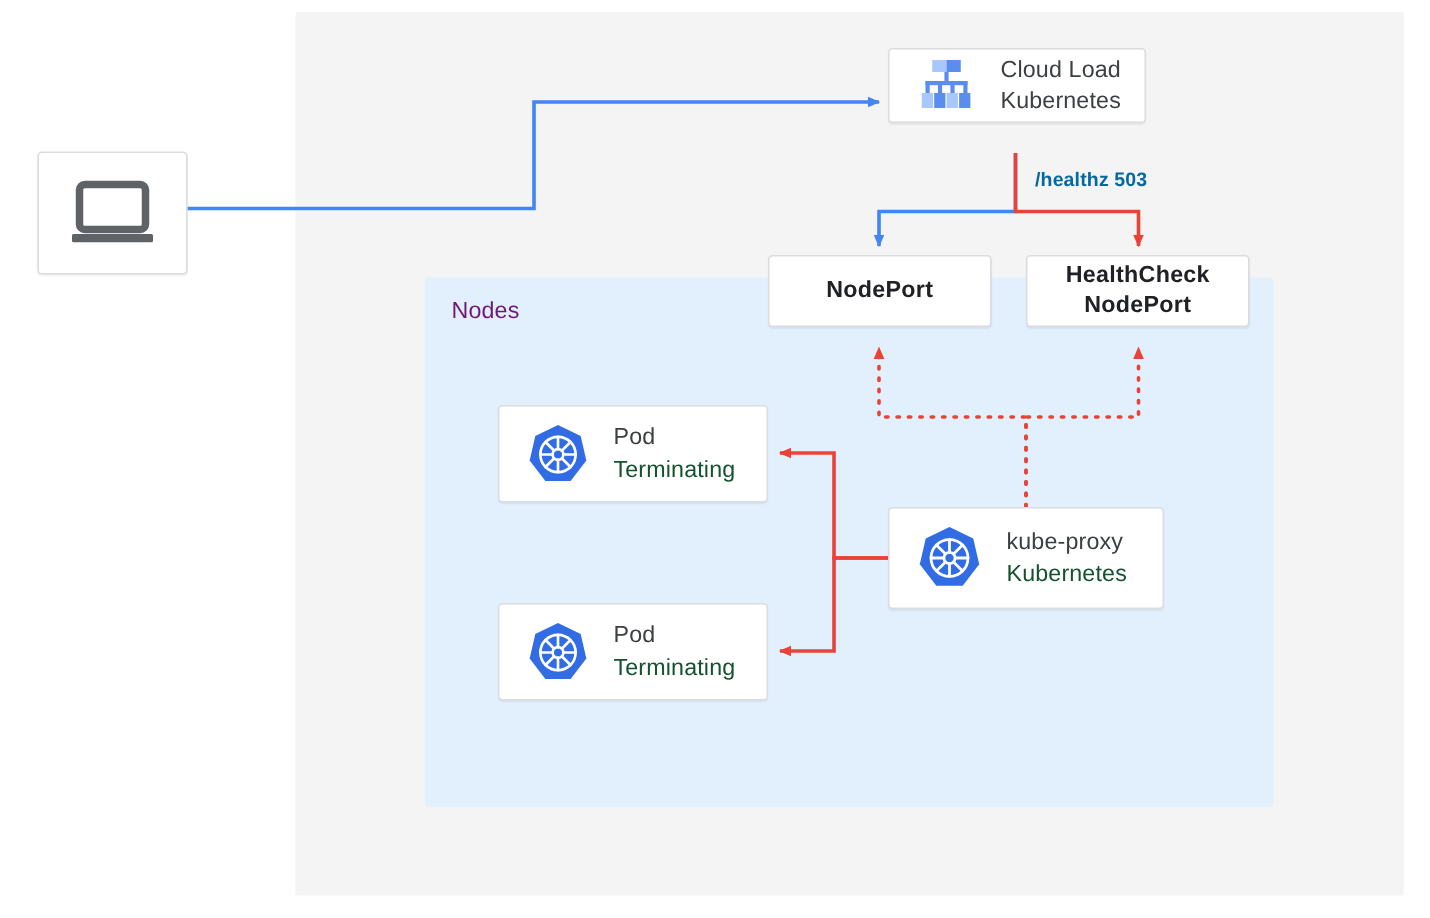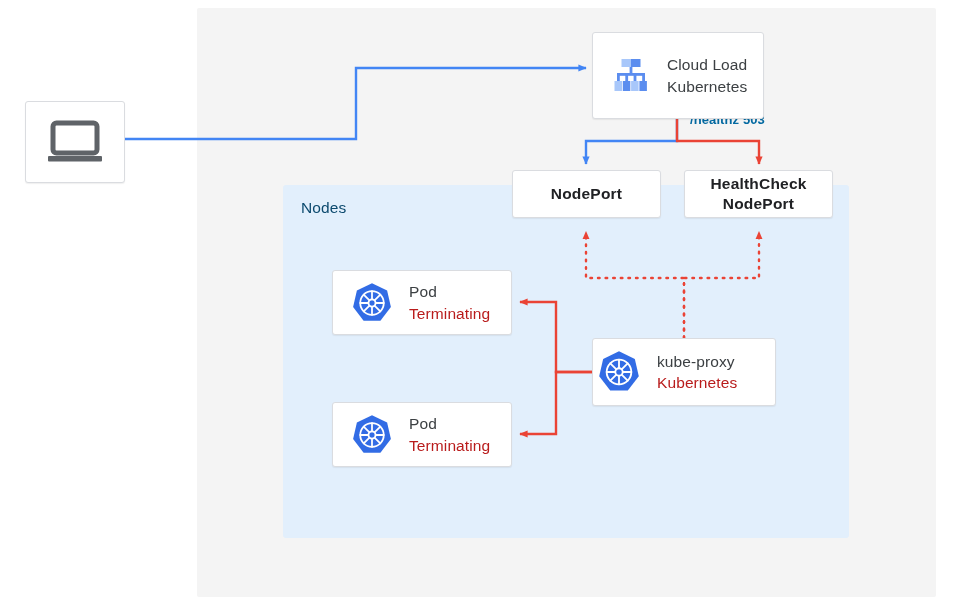--- a/index.html
+++ b/index.html
@@ -28,48 +28,48 @@
     position: absolute;
     left: 283px; top: 185px;
     width: 566px; height: 353px;
     background: #e2effc;
     border-radius: 3px;
   }
   .region-nodes-label {
     position: absolute;
     left: 301px; top: 199px;
     font-size: 15.5px;
-    color: #0c4a6e;
+    color: #701a75;
     letter-spacing: .1px;
   }
 
   
   .box {
     position: absolute;
     background: #ffffff;
     border: 1px solid #dadce0;
     border-radius: 3px;
     box-sizing: border-box;
     box-shadow: 0 1px 1px rgba(60,64,67,.08);
   }
   .box-inner {
     display: flex;
     align-items: center;
     height: 100%;
     box-sizing: border-box;
   }
   .box-texts { display: flex; flex-direction: column; justify-content: center; }
   .title-lite { font-size: 15.5px; color: #3c4043; line-height: 1.36; letter-spacing: .1px; }
-  .sub-lite   { font-size: 15.5px; color: #b91c1c; line-height: 1.36; letter-spacing: .1px; }
+  .sub-lite   { font-size: 15.5px; color: #14532d; line-height: 1.36; letter-spacing: .1px; }
   .title-bold { font-size: 15.5px; color: #202124; font-weight: bold; text-align: center; width: 100%;
                 line-height: 1.32; letter-spacing: .2px; }
 
   
   #client-box   { left: 25px;  top: 101px; width: 100px; height: 82px; }
-  #clb-box      { left: 592px; top: 32px;  width: 172px; height: 87px; }
+  #clb-box      { left: 592px; top: 32px;  width: 172px; height: 50px; }
   #nodeport-box { left: 512px; top: 170px; width: 149px; height: 48px; }
   #hcnp-box     { left: 684px; top: 170px; width: 149px; height: 48px; }
   #pod1-box     { left: 332px; top: 270px; width: 180px; height: 65px; }
   #pod2-box     { left: 332px; top: 402px; width: 180px; height: 65px; }
   #kubeproxy-box{ left: 592px; top: 338px; width: 184px; height: 68px; }
 
   
   .icon-slot { flex: 0 0 auto; display: flex; align-items: center; justify-content: center; }
 
   
@@ -227,21 +227,21 @@
         </svg>
       </span>
       <span class="box-texts" style="margin-left:12px;">
         <span class="title-lite">Pod</span>
         <span class="sub-lite">Terminating</span>
       </span>
     </div>
   </div>
 
   <div class="box" id="kubeproxy-box">
-    <div class="box-inner" style="">
+    <div class="box-inner" style="padding-left:14px;">
       <span class="icon-slot" style="width:52px;">
         <svg width="44" height="44" viewBox="0 0 100 100" xmlns="http://www.w3.org/2000/svg">
           <polygon points="50,3 86,20.5 95,59.5 70,92 30,92 5,59.5 14,20.5" fill="#326ce5"></polygon>
           <g fill="none" stroke="#ffffff" stroke-width="4.2" stroke-linecap="round">
             <circle cx="50" cy="50" r="28"></circle>
             <circle cx="50" cy="50" r="8.5"></circle>
             <line x1="50" y1="22" x2="50" y2="41.5"></line>
             <line x1="50" y1="58.5" x2="50" y2="78"></line>
             <line x1="22" y1="50" x2="41.5" y2="50"></line>
             <line x1="58.5" y1="50" x2="78" y2="50"></line>

